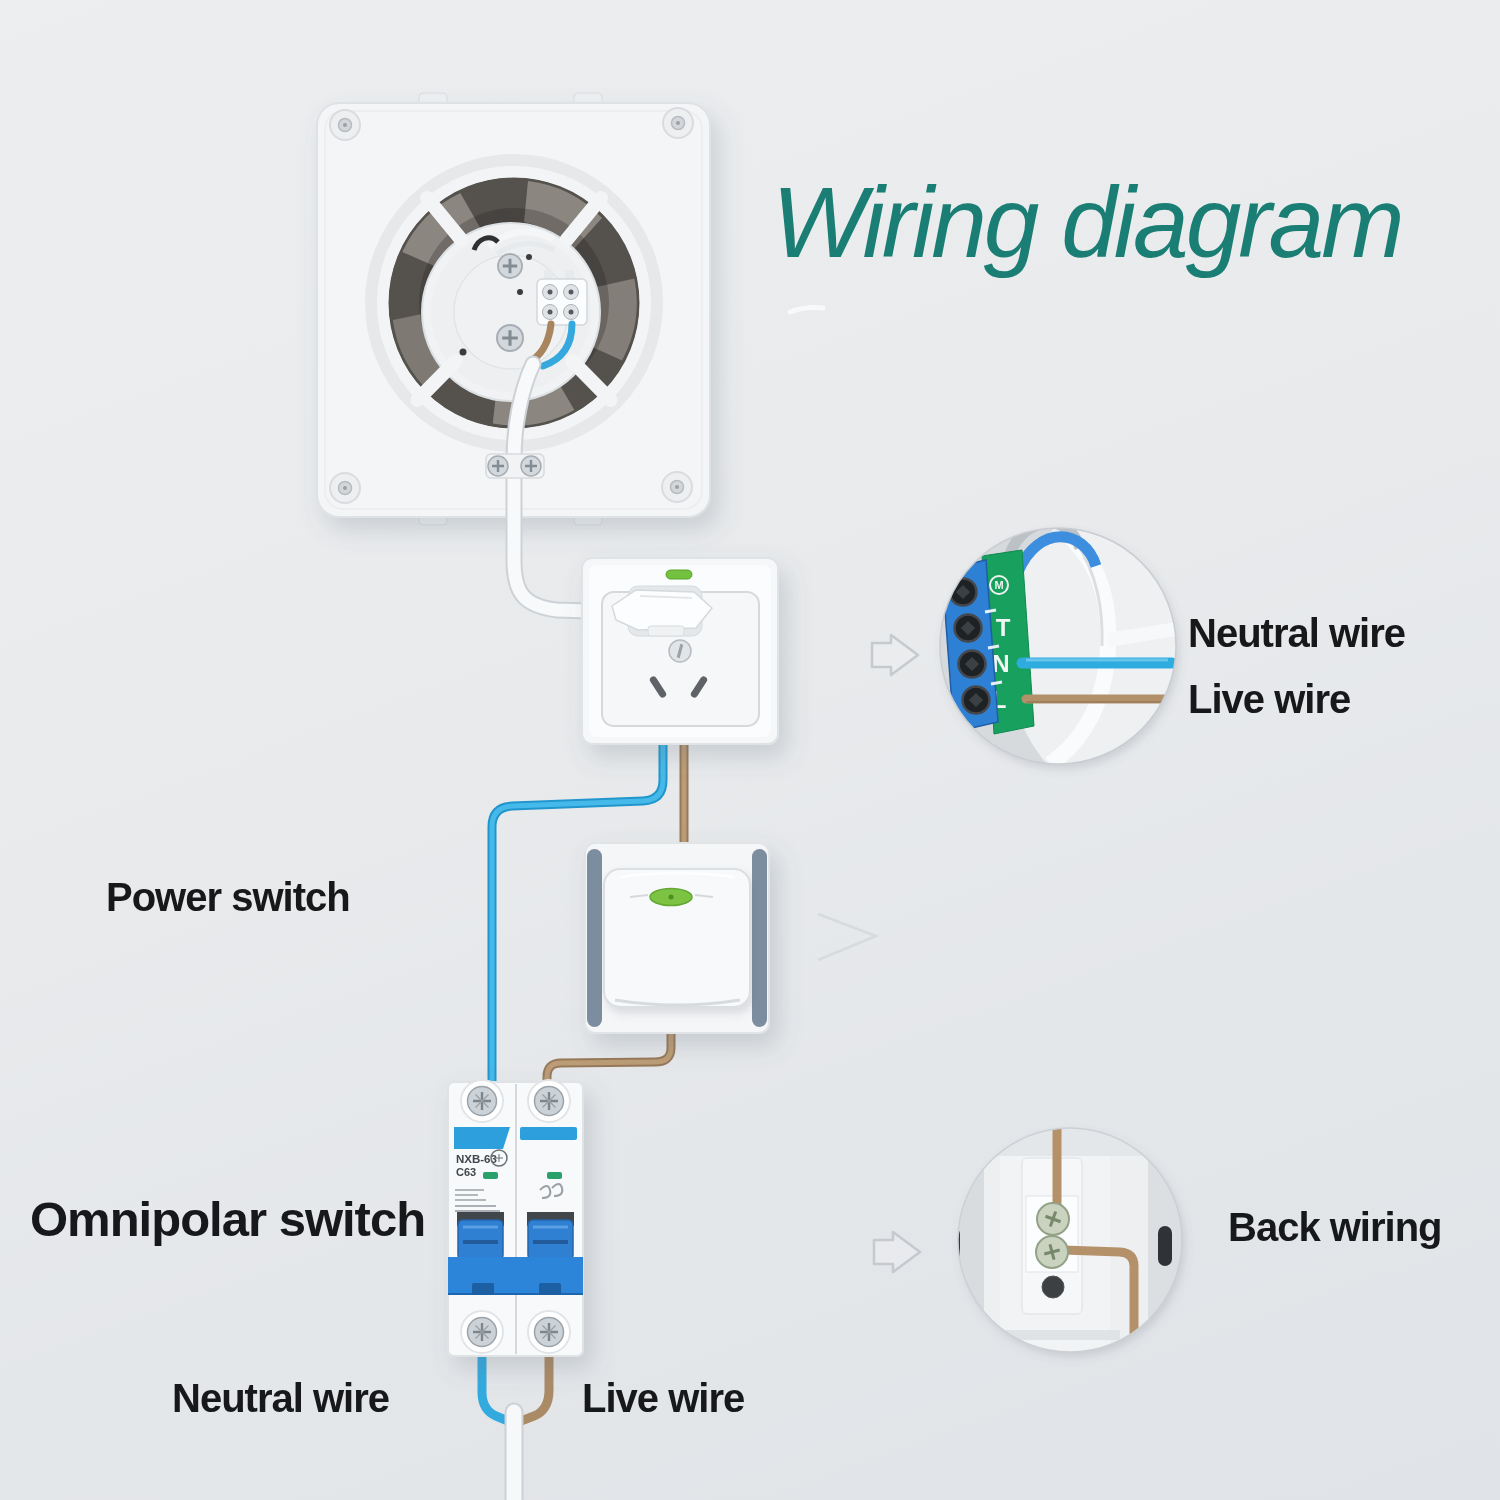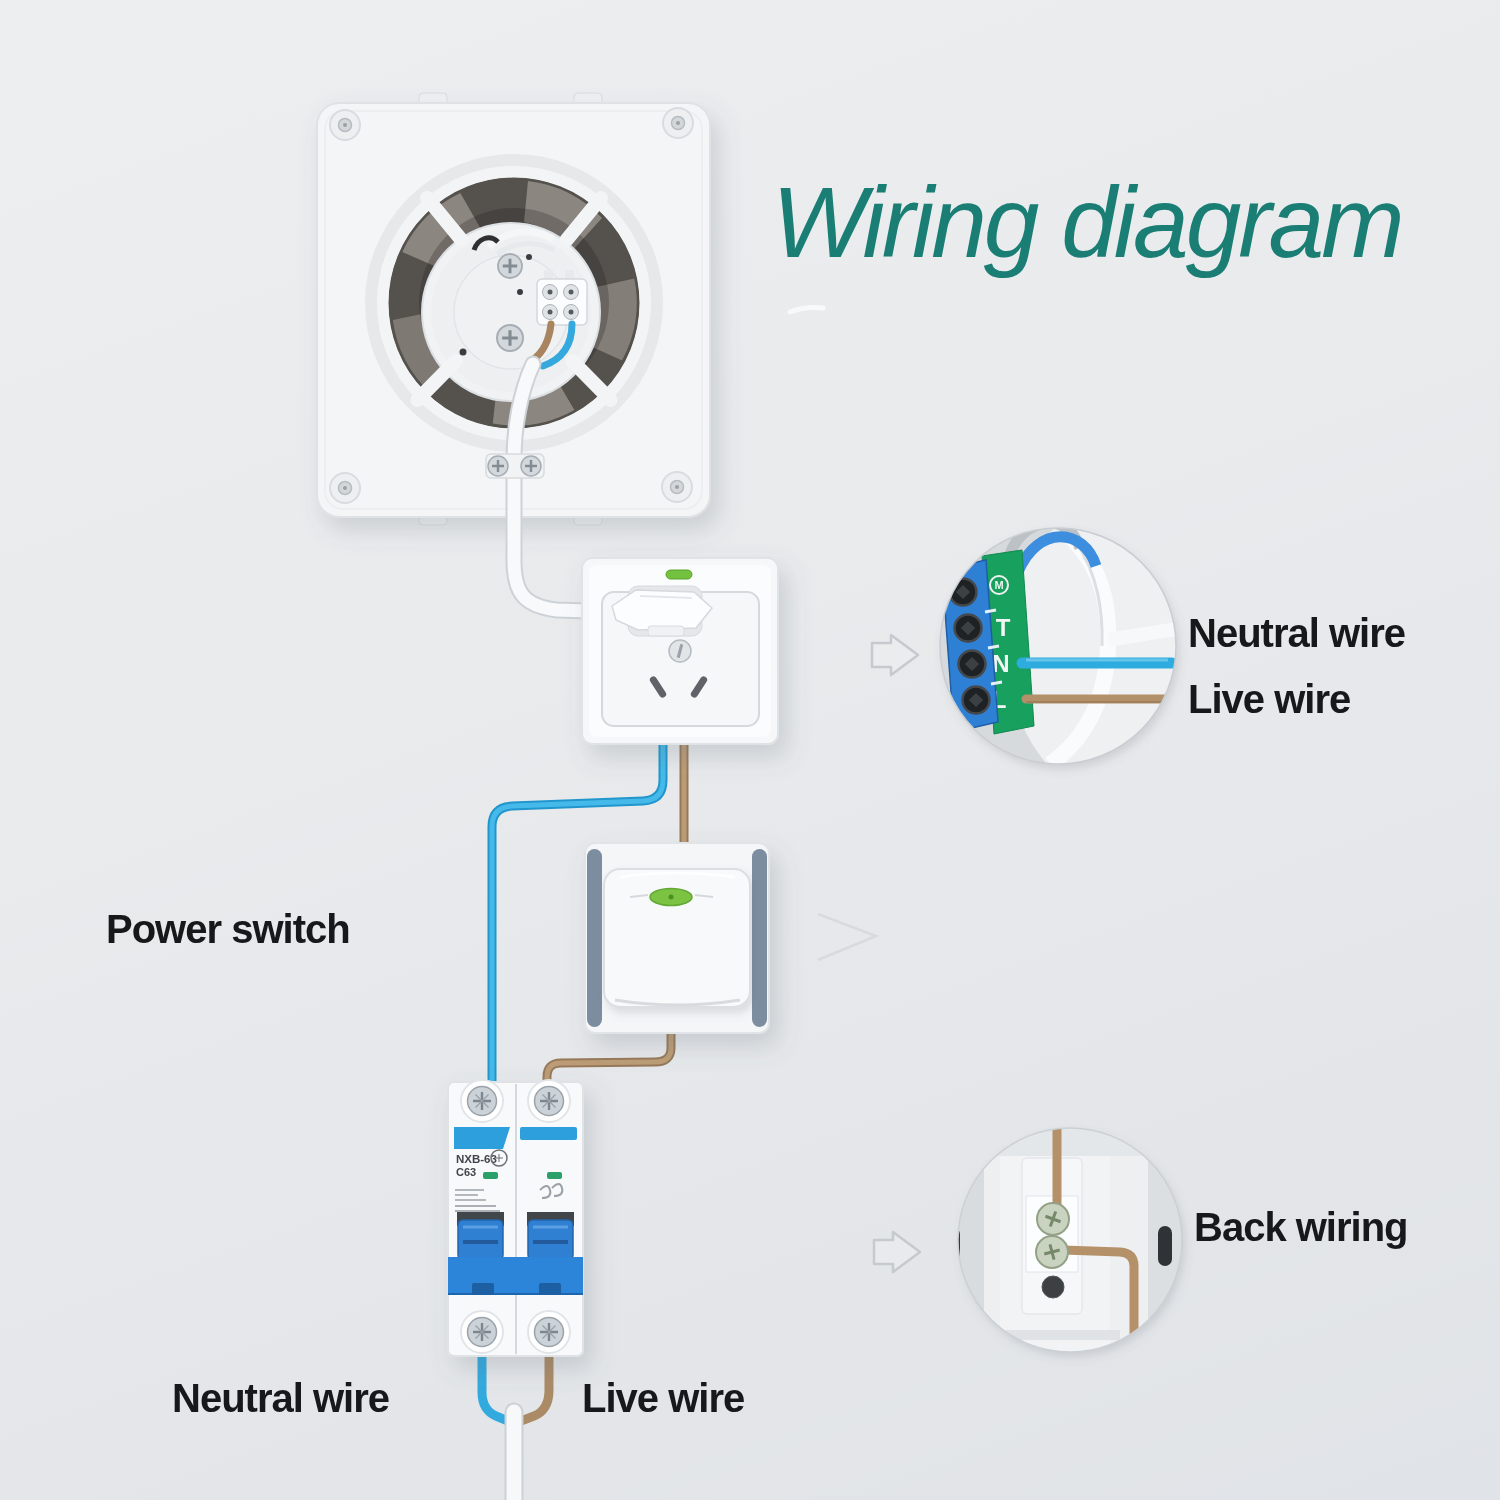--- a/index.html
+++ b/index.html
@@ -304,19 +304,20 @@
     <circle cx="1070" cy="1240" r="112" fill="none" stroke="#cbd0d4" stroke-width="1.5"></circle>
   </g>
 
   <use href="#arrowOutline" transform="translate(872,635)"></use>
   <use href="#arrowOutline" transform="translate(874,1232)"></use>
   <path d="M818,914 L876,936 L818,960" stroke="#d3d7db" stroke-width="2.5" fill="none" opacity="0.8"></path>
 </svg>
 
 <div class="title" style="left:772px;top:172px;">Wiring diagram</div>
 
-<div class="lbl" style="left:106px;top:908px;">Power switch</div>
+<div class="lbl" style="left:106px;top:876px;">Power switch</div>
+<div class="lbl" style="left:30px;top:1194px;font-size:49px;">Omnipolar switch</div>
 <div class="lbl" style="left:172px;top:1377px;">Neutral wire</div>
 <div class="lbl" style="left:582px;top:1377px;">Live wire</div>
 <div class="lbl" style="left:1188px;top:612px;">Neutral wire</div>
 <div class="lbl" style="left:1188px;top:678px;">Live wire</div>
-<div class="lbl" style="left:1194px;top:1206px;">Back wiring</div>
+<div class="lbl" style="left:1228px;top:1206px;">Back wiring</div>
 </div>
 
 </body></html>

